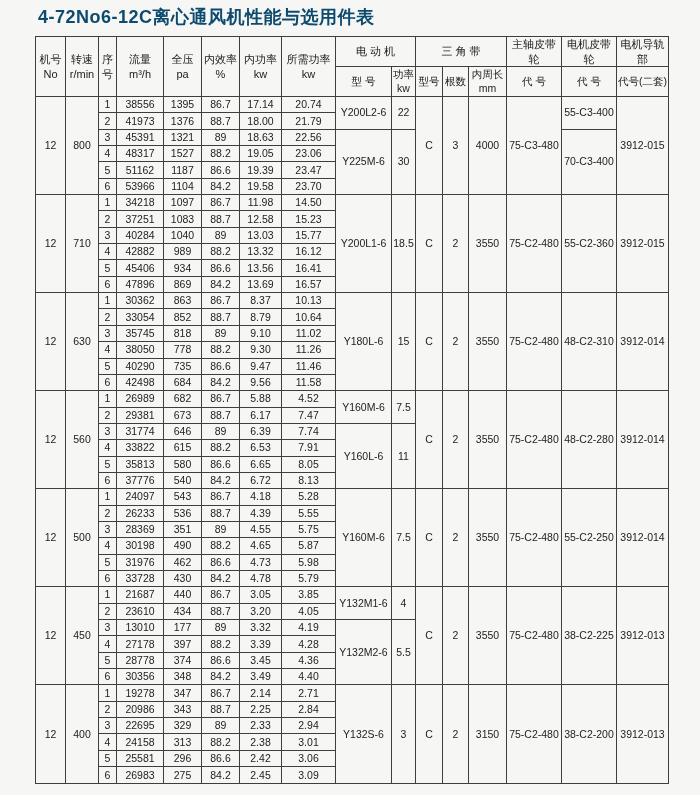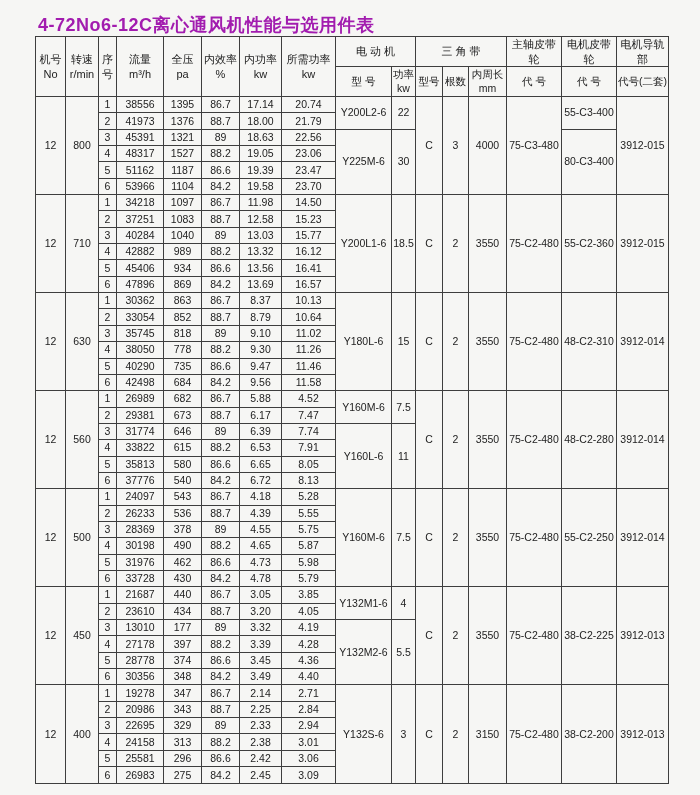--- a/index.html
+++ b/index.html
@@ -3,21 +3,21 @@
 <meta charset="utf-8">
 <style>
   html,body { margin:0; padding:0; background:#f6f6f4; }
   .page {
     position:relative; width:700px; height:795px; overflow:hidden;
     background:#f6f6f4; color:#1e1e1e;
     font-family:"Liberation Sans","DejaVu Sans",sans-serif;
   }
   .title {
     position:absolute; left:38px; top:5px;
-    font-size:18px; font-weight:bold; letter-spacing:0.5px; color:#a21caf;margin-top:8px;
+    font-size:18px; font-weight:bold; letter-spacing:0.5px; color:#0c4a6e;
   }
   table.spec {
     position:absolute; left:35px; top:36px; width:633px; height:748px;
     border-collapse:collapse; table-layout:fixed;
   }
   .spec th, .spec td {
     border:1px solid #3e3e3e; padding:0;
     text-align:center; vertical-align:middle;
     white-space:pre-line; overflow:hidden;
     color:#222;
@@ -117,21 +117,21 @@
         </tr>
         <tr>
           <td>3</td>
           <td>45391</td>
           <td>1321</td>
           <td>89</td>
           <td>18.63</td>
           <td>22.56</td>
           <td rowspan="4">Y225M-6</td>
           <td rowspan="4">30</td>
-          <td rowspan="4">80-C3-400</td>
+          <td rowspan="4">70-C3-400</td>
         </tr>
         <tr>
           <td>4</td>
           <td>48317</td>
           <td>1527</td>
           <td>88.2</td>
           <td>19.05</td>
           <td>23.06</td>
         </tr>
         <tr>
@@ -348,21 +348,21 @@
           <td>2</td>
           <td>26233</td>
           <td>536</td>
           <td>88.7</td>
           <td>4.39</td>
           <td>5.55</td>
         </tr>
         <tr>
           <td>3</td>
           <td>28369</td>
-          <td>378</td>
+          <td>351</td>
           <td>89</td>
           <td>4.55</td>
           <td>5.75</td>
         </tr>
         <tr>
           <td>4</td>
           <td>30198</td>
           <td>490</td>
           <td>88.2</td>
           <td>4.65</td>

